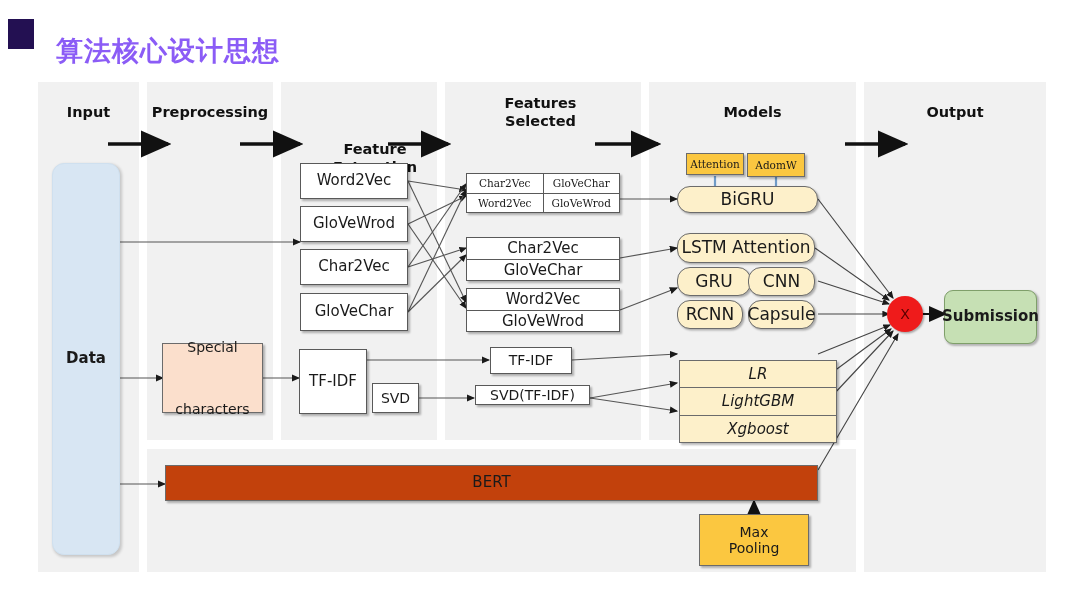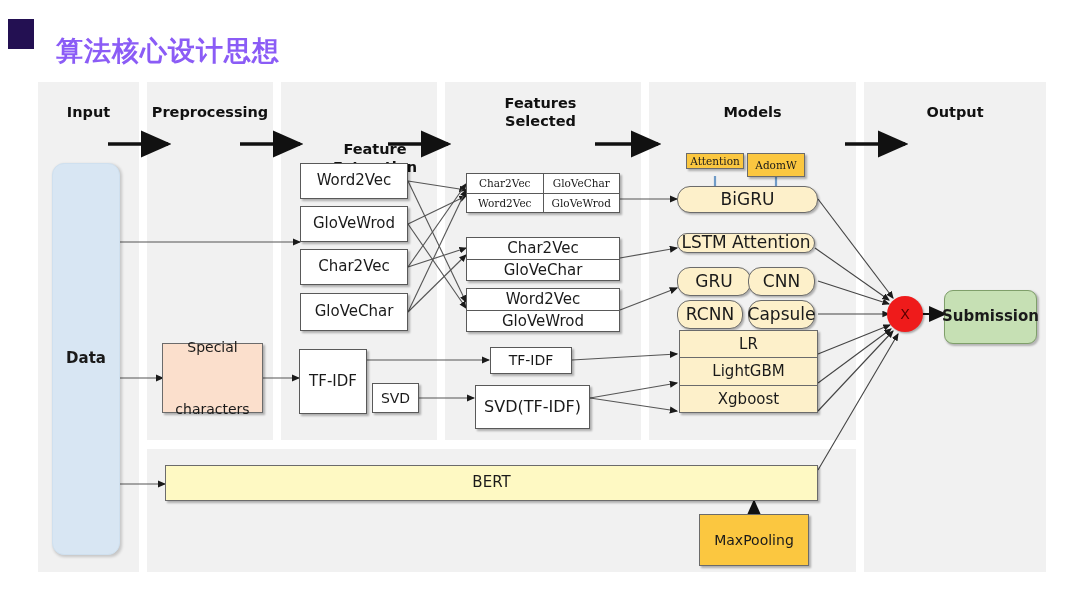--- a/index.html
+++ b/index.html
@@ -36,21 +36,21 @@
   
   .node{
     position:absolute;box-sizing:border-box;
     display:flex;align-items:center;justify-content:center;
     text-align:center;color:#1a1a1a;
     font-family:"DejaVu Sans","Liberation Sans",sans-serif;
     line-height:1.15;
   }
   .white-box{background:#fff;border:1.3px solid #595959;font-size:15px;
              box-shadow:1.5px 1.5px 2px rgba(0,0,0,.28);}
-  .cream{background:#fef9c3;border:1.2px solid #6b6b6b;font-size:15px;
+  .cream{background:#c2410c;border:1.2px solid #6b6b6b;font-size:15px;
          box-shadow:1.5px 1.5px 2px rgba(0,0,0,.28);}
   .cream-round{background:#fdf0ca;border:1.2px solid #6b6b6b;font-size:17px;
          border-radius:13px;box-shadow:1.5px 1.5px 2px rgba(0,0,0,.28);}
   .gold{background:#fbc740;border:1.2px solid #6b6b6b;font-size:13px;
         box-shadow:1.5px 1.5px 2px rgba(0,0,0,.28);}
   .peach{background:#fbdfcc;border:1.2px solid #6b6b6b;font-size:14px;
          box-shadow:1.5px 1.5px 2px rgba(0,0,0,.28);gap:45px;}
   .data-box{background:#d8e6f3;border:1px solid #cfe0ef;border-radius:12px;
             font-size:15px;font-weight:bold;box-shadow:1.5px 1.5px 3px rgba(0,0,0,.18);}
   .green{background:#c6e0b4;border:1.2px solid #7f9f6a;border-radius:9px;
@@ -242,62 +242,62 @@
   </div>
 
   <div class="stack-box" style="left:466px;top:288px;width:154px;height:44px;">
     <div class="stack-row">Word2Vec</div>
     <div class="stack-row">GloVeWrod</div>
   </div>
 
   <div class="node white-box" style="left:490px;top:347px;width:82px;height:27px;font-size:14px;">
     <span>TF-IDF</span>
   </div>
-  <div class="node white-box" style="left:475px;top:385px;width:115px;height:44px;font-size:16px;">
+  <div class="node white-box" style="left:475px;top:385px;width:115px;height:20px;font-size:14px;">
     <span>SVD(TF-IDF)</span>
   </div>
 
-  <div class="node gold" style="left:686px;top:153px;width:58px;height:16px;font-size:10.5px;
+  <div class="node gold" style="left:686px;top:153px;width:58px;height:22px;font-size:10.5px;
               font-family:'DejaVu Serif','Liberation Serif',serif;">
     <span>Attention</span>
   </div>
   <div class="node gold" style="left:747px;top:153px;width:58px;height:24px;font-size:10.5px;
               font-family:'DejaVu Serif','Liberation Serif',serif;">
     <span>AdomW</span>
   </div>
   <div class="node cream-round" style="left:677px;top:186px;width:141px;height:27px;">
     <span>BiGRU</span>
   </div>
 
-  <div class="node cream-round" style="left:677px;top:233px;width:138px;height:20px;">
+  <div class="node cream-round" style="left:677px;top:233px;width:138px;height:30px;">
     <span>LSTM Attention</span>
   </div>
   <div class="node cream-round" style="left:677px;top:267px;width:74px;height:29px;">
     <span>GRU</span>
   </div>
   <div class="node cream-round" style="left:748px;top:267px;width:67px;height:29px;">
     <span>CNN</span>
   </div>
   <div class="node cream-round" style="left:677px;top:300px;width:66px;height:29px;">
     <span>RCNN</span>
   </div>
   <div class="node cream-round" style="left:748px;top:300px;width:67px;height:29px;">
     <span>Capsule</span>
   </div>
 
-  <div class="cream-stack" style="left:679px;top:330px;width:139px;height:83px;">
+  <div class="cream-stack" style="left:679px;top:360px;width:158px;height:83px;font-style:italic;">
     <div class="stack-row">LR</div>
     <div class="stack-row">LightGBM</div>
     <div class="stack-row">Xgboost</div>
   </div>
 
   <div class="node cream" style="left:165px;top:465px;width:653px;height:36px;font-size:15px;">
     <span>BERT</span>
   </div>
-  <div class="node gold" style="left:699px;top:514px;width:110px;height:52px;flex-direction:row;font-size:14px;">
+  <div class="node gold" style="left:699px;top:514px;width:110px;height:52px;flex-direction:column;font-size:14px;">
     <span>Max</span>
     <span>Pooling</span>
   </div>
 
   <div class="node redball" style="left:887px;top:296px;width:36px;height:36px;">
     <span>X</span>
   </div>
   <div class="node green" style="left:944px;top:290px;width:93px;height:54px;">
     <span>Submission</span>
   </div>

